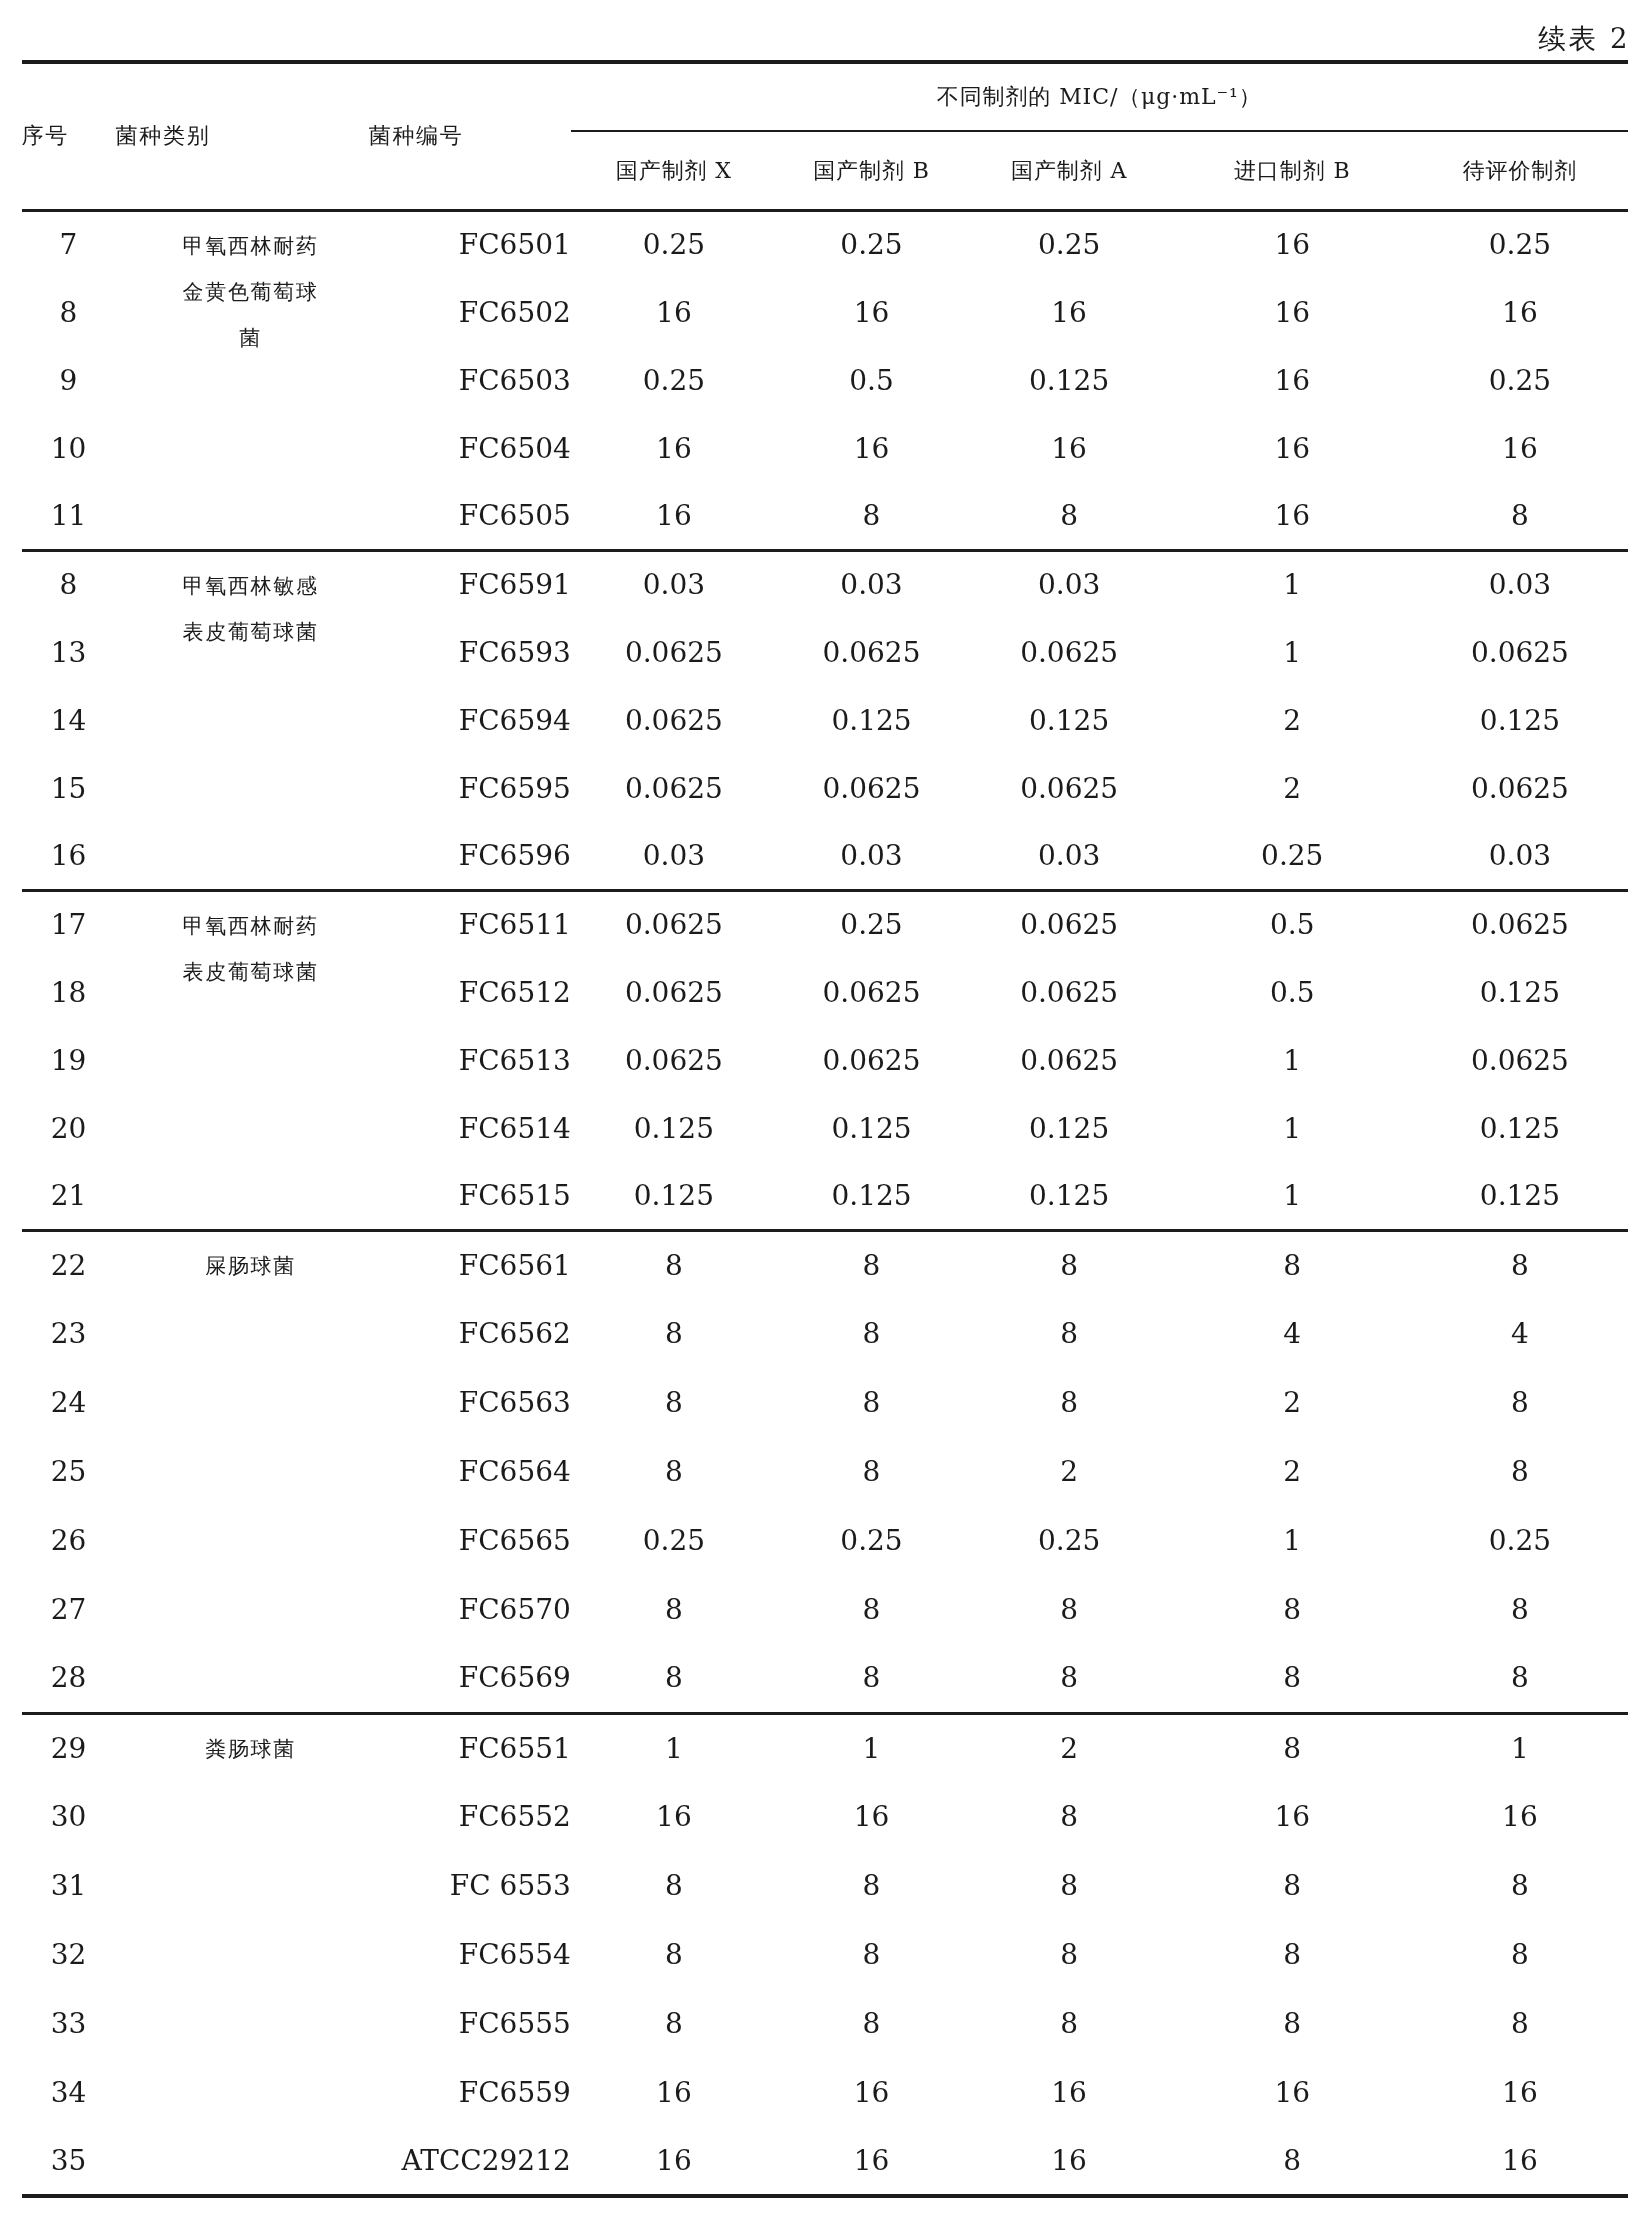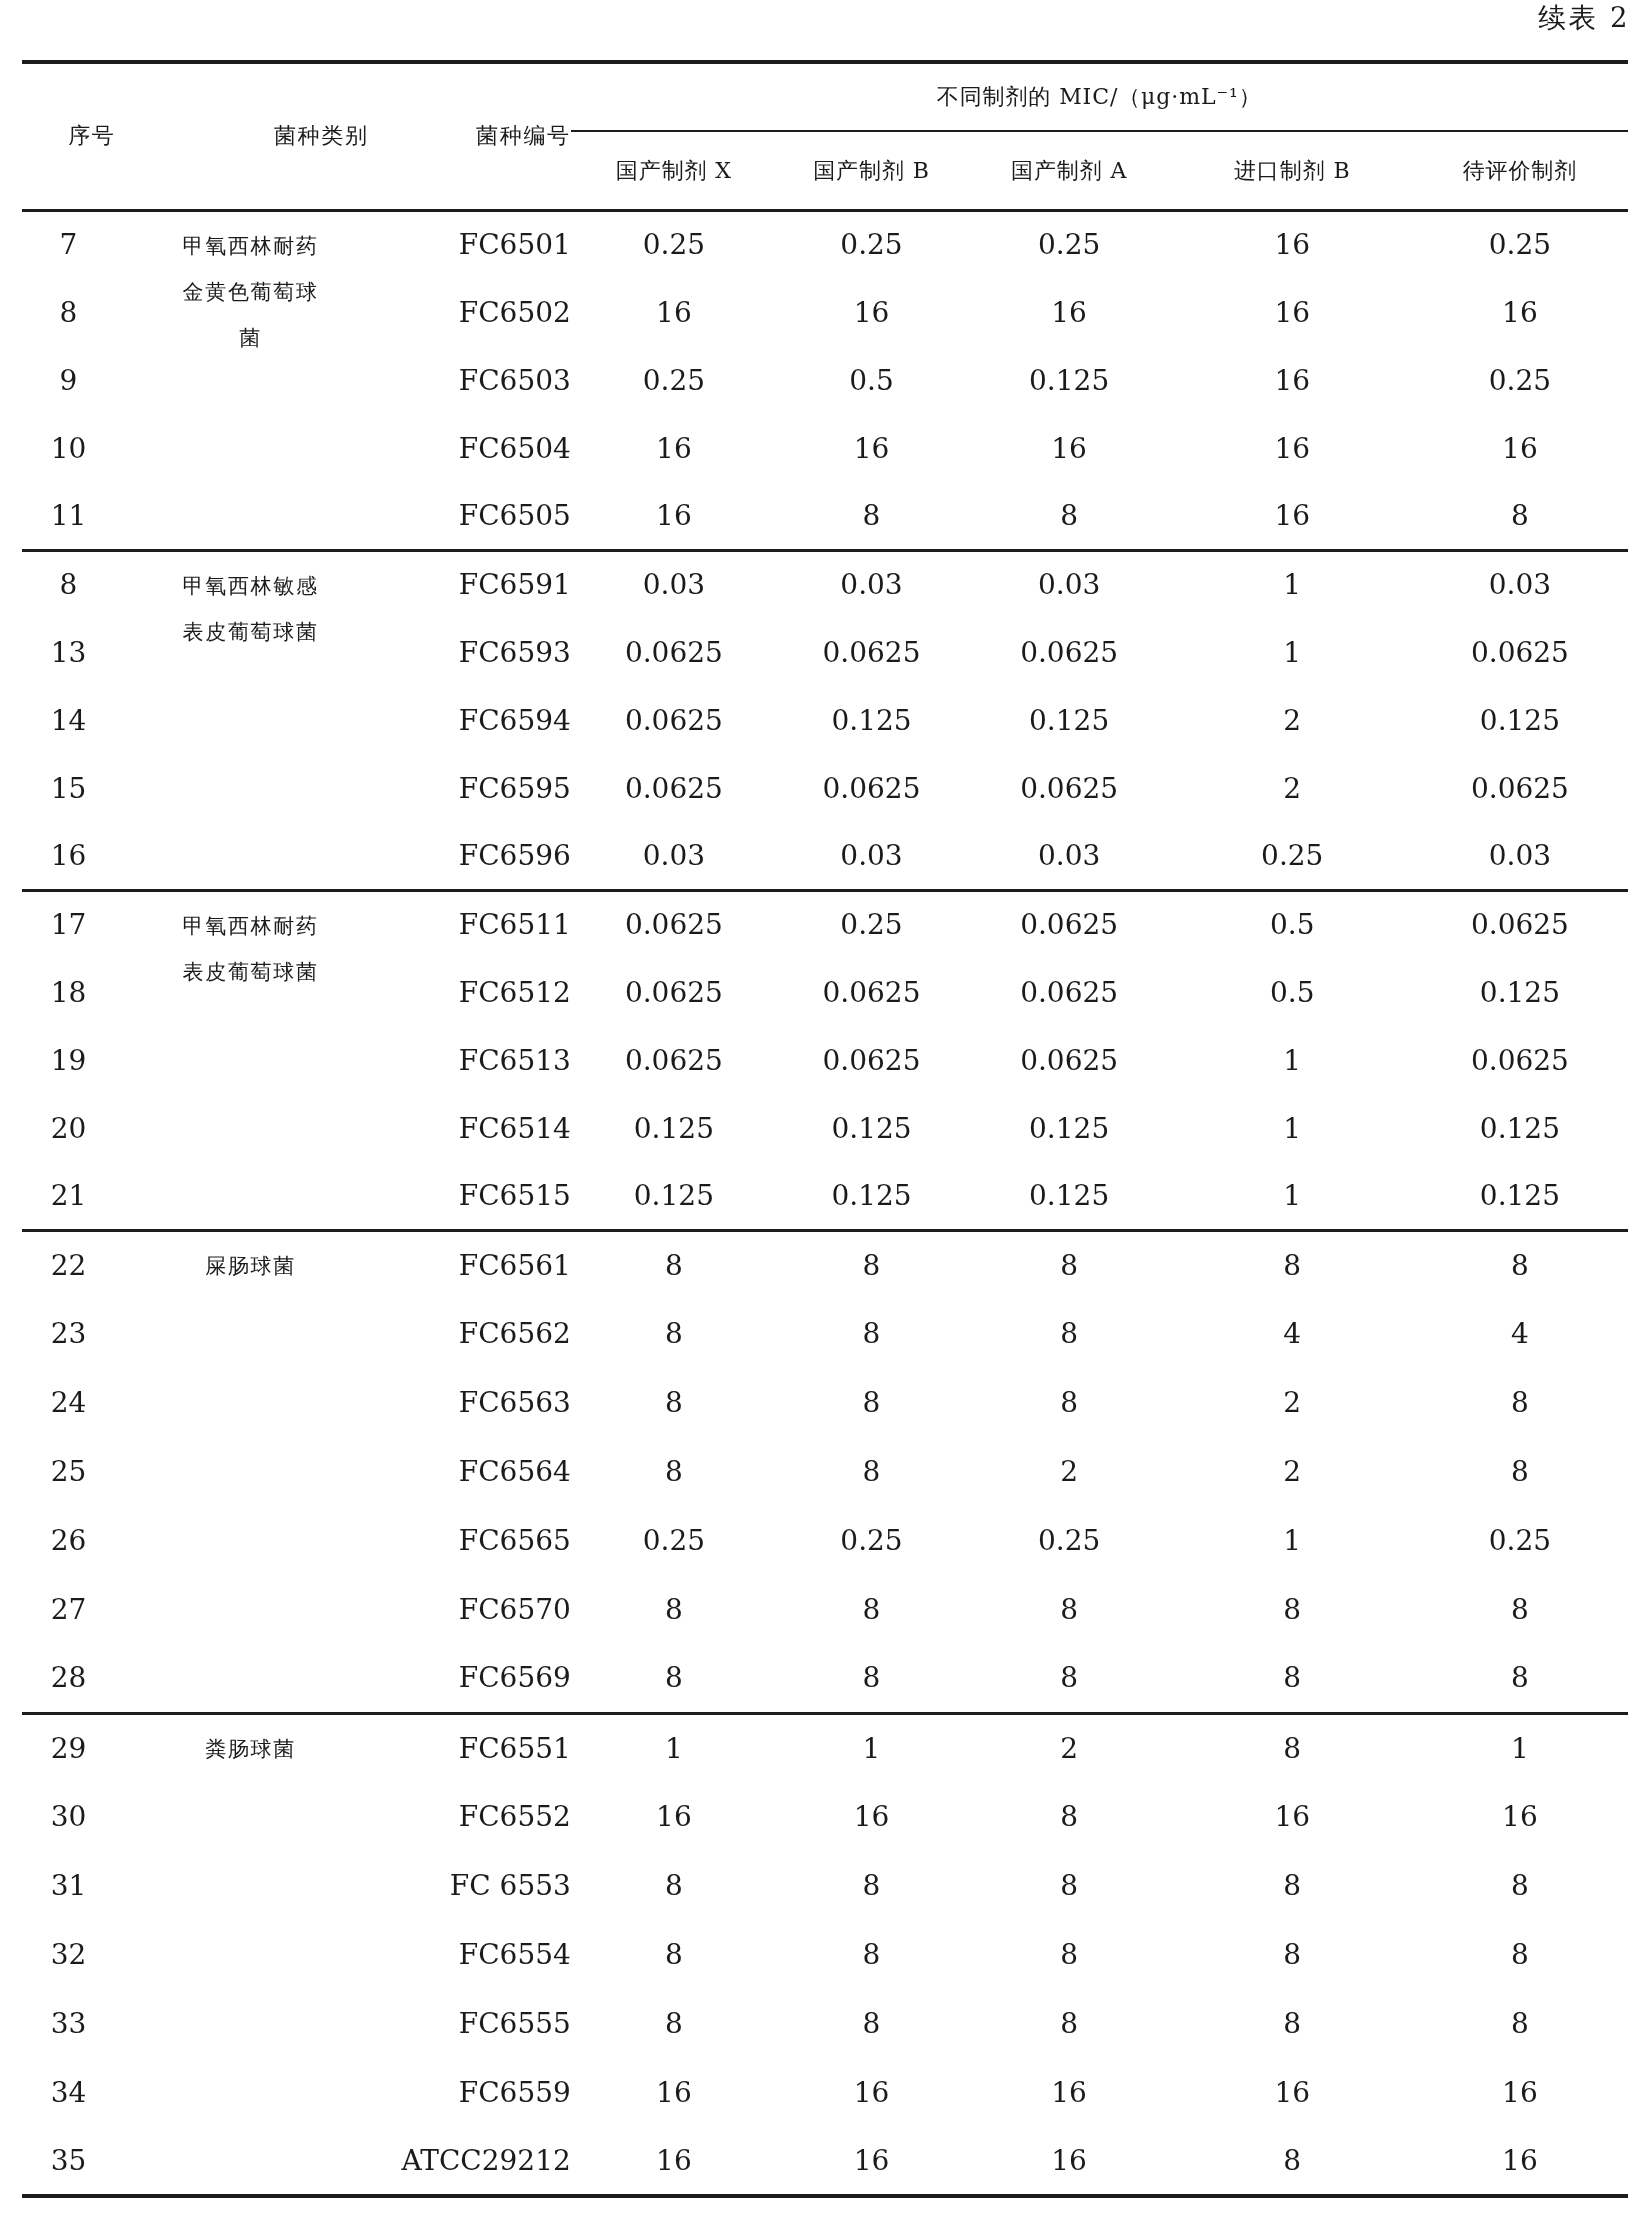--- a/index.html
+++ b/index.html
@@ -6,40 +6,40 @@
   .page {
     position:relative;
     width:1649px; height:2216px;
     background:#ffffff;
     color:#1b1b1b;
     font-family:"DejaVu Serif","Liberation Serif",serif;
     overflow:hidden;
   }
   .continued {
     position:absolute;
-    top:0; right:19px;
+    top:21px; right:19px;
     font-size:27.5px;
     letter-spacing:2.6px;
   }
   table.mic-table {
     position:absolute;
     top:60px; left:21.5px;
     width:1606px;
     border-collapse:collapse;
     table-layout:fixed;
     border-top:4.3px solid #1c1c1c;
     border-bottom:4.3px solid #1c1c1c;
   }
   th { font-weight:normal; font-size:22px; padding:0; }
   thead tr.group-row { height:69px; }
   thead tr.sub-row   { height:79px; }
   th.span2 {
     border-bottom:3.4px solid #1c1c1c;
     vertical-align:middle;
-    text-align:right;
+    text-align:left;
     letter-spacing:1.7px;
   }
   th.mic-group {
     border-bottom:2.6px solid #1c1c1c;
     vertical-align:middle;
     text-align:center;
     letter-spacing:0.9px;
   }
   thead tr.sub-row th {
     border-bottom:3.4px solid #1c1c1c;

